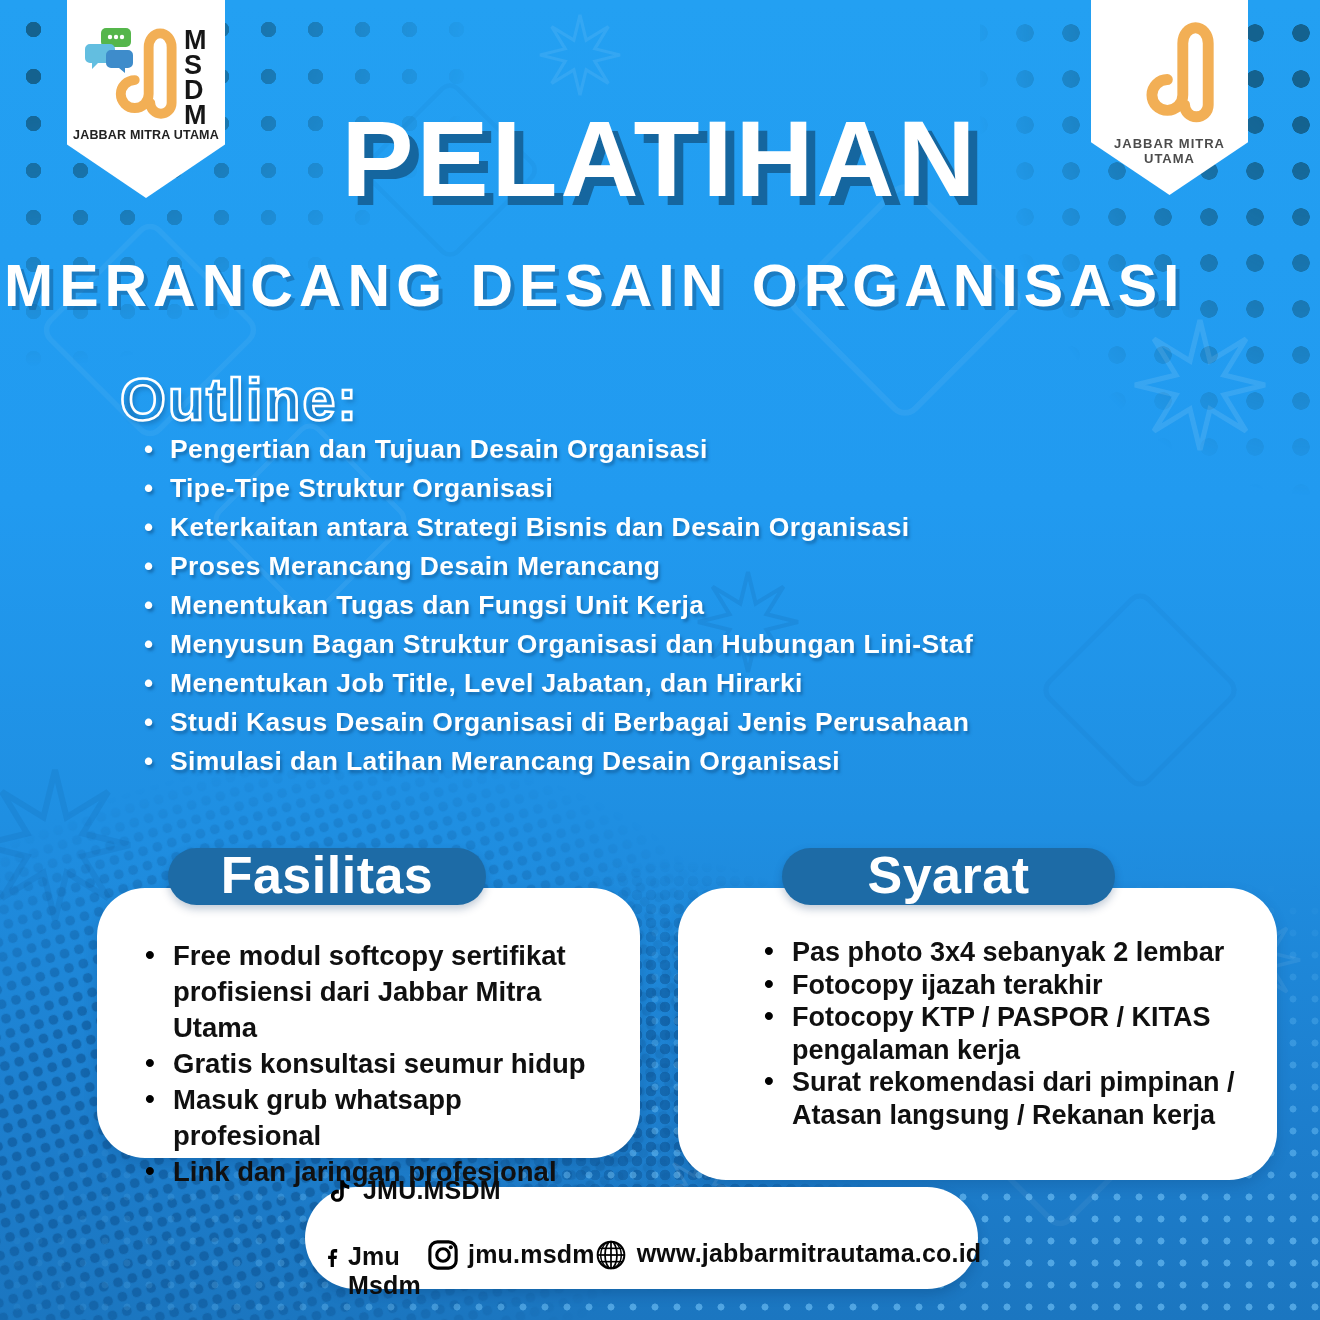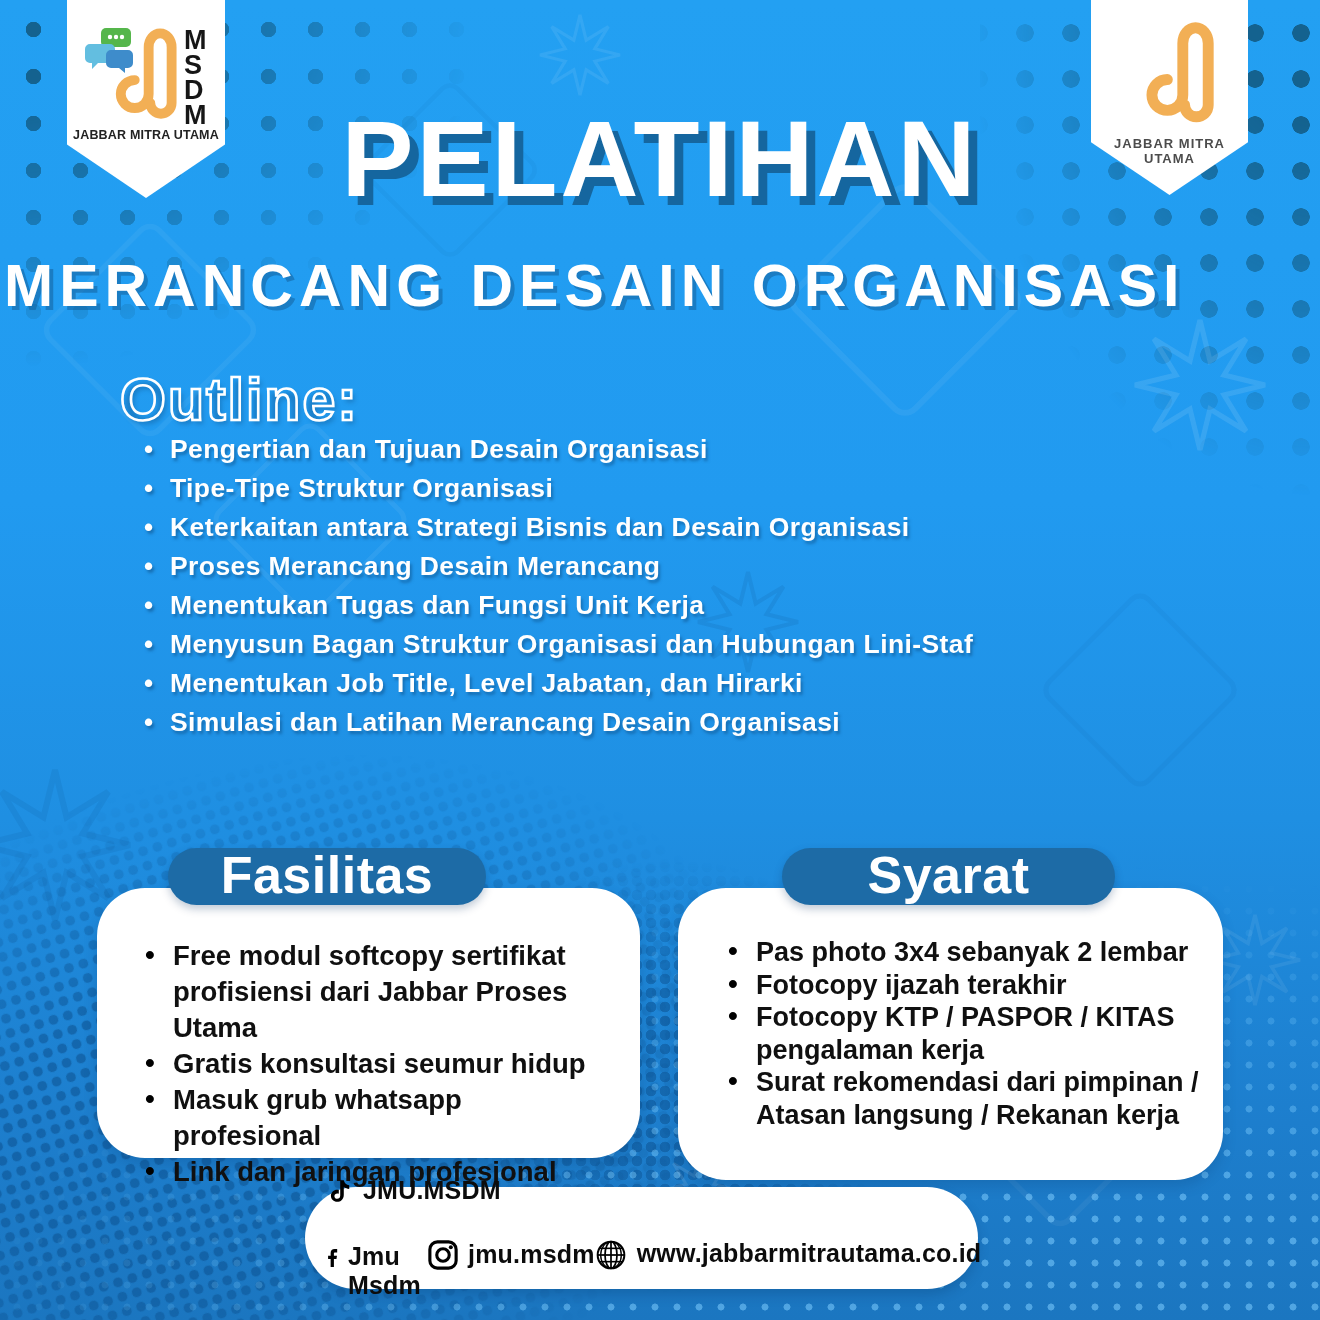--- a/index.html
+++ b/index.html
@@ -91,21 +91,21 @@
   }
   .outline-list li::before{
     content:"•"; position:absolute; left:2px; top:0; font-size:26px;
   }
   
   .card{
     position:absolute; background:#ffffff; border-radius:48px;
     box-shadow:0 6px 14px rgba(0,45,90,.18);
   }
   .card-fasilitas{ left:97px; top:888px; width:543px; height:270px; }
-  .card-syarat{ left:678px; top:888px; width:545px; height:292px; }
+  .card-syarat{ left:678px; top:888px; width:599px; height:292px;padding-left:36px; }
   .pill{
     position:absolute; top:848px; height:57px; border-radius:29px;
     background:#1d6ba6; color:#ffffff; text-align:center;
     font-size:52px; font-weight:800; line-height:54px; letter-spacing:.5px;
     box-shadow:0 4px 8px rgba(0,45,90,.25);
   }
   .pill-fasilitas{ left:168px; width:318px; }
   .pill-syarat{ left:782px; width:333px; }
   .card-list{ list-style:none; }
   .card-fasilitas .card-list{ padding:50px 28px 0 46px; }
@@ -199,26 +199,27 @@
 
   <div class="outline-heading">Outline:</div>
   <ul class="outline-list">
     <li>Pengertian dan Tujuan Desain Organisasi</li>
     <li>Tipe-Tipe Struktur Organisasi</li>
     <li>Keterkaitan antara Strategi Bisnis dan Desain Organisasi</li>
     <li>Proses Merancang Desain Merancang</li>
     <li>Menentukan Tugas dan Fungsi Unit Kerja</li>
     <li>Menyusun Bagan Struktur Organisasi dan Hubungan Lini-Staf</li>
     <li>Menentukan Job Title, Level Jabatan, dan Hirarki</li>
+    <li>Studi Kasus Desain Organisasi di Berbagai Jenis Perusahaan</li>
     <li>Simulasi dan Latihan Merancang Desain Organisasi</li>
   </ul>
 
   <div class="card card-fasilitas">
     <ul class="card-list">
-      <li>Free modul softcopy sertifikat profisiensi dari Jabbar Proses Utama</li>
+      <li>Free modul softcopy sertifikat profisiensi dari Jabbar Mitra Utama</li>
       <li>Gratis konsultasi seumur hidup</li>
       <li>Masuk grub whatsapp profesional</li>
       <li>Link dan jaringan profesional</li>
     </ul>
   </div>
   <div class="pill pill-fasilitas">Fasilitas</div>
 
   <div class="card card-syarat">
     <ul class="card-list">
       <li>Pas photo 3x4 sebanyak 2 lembar</li>

